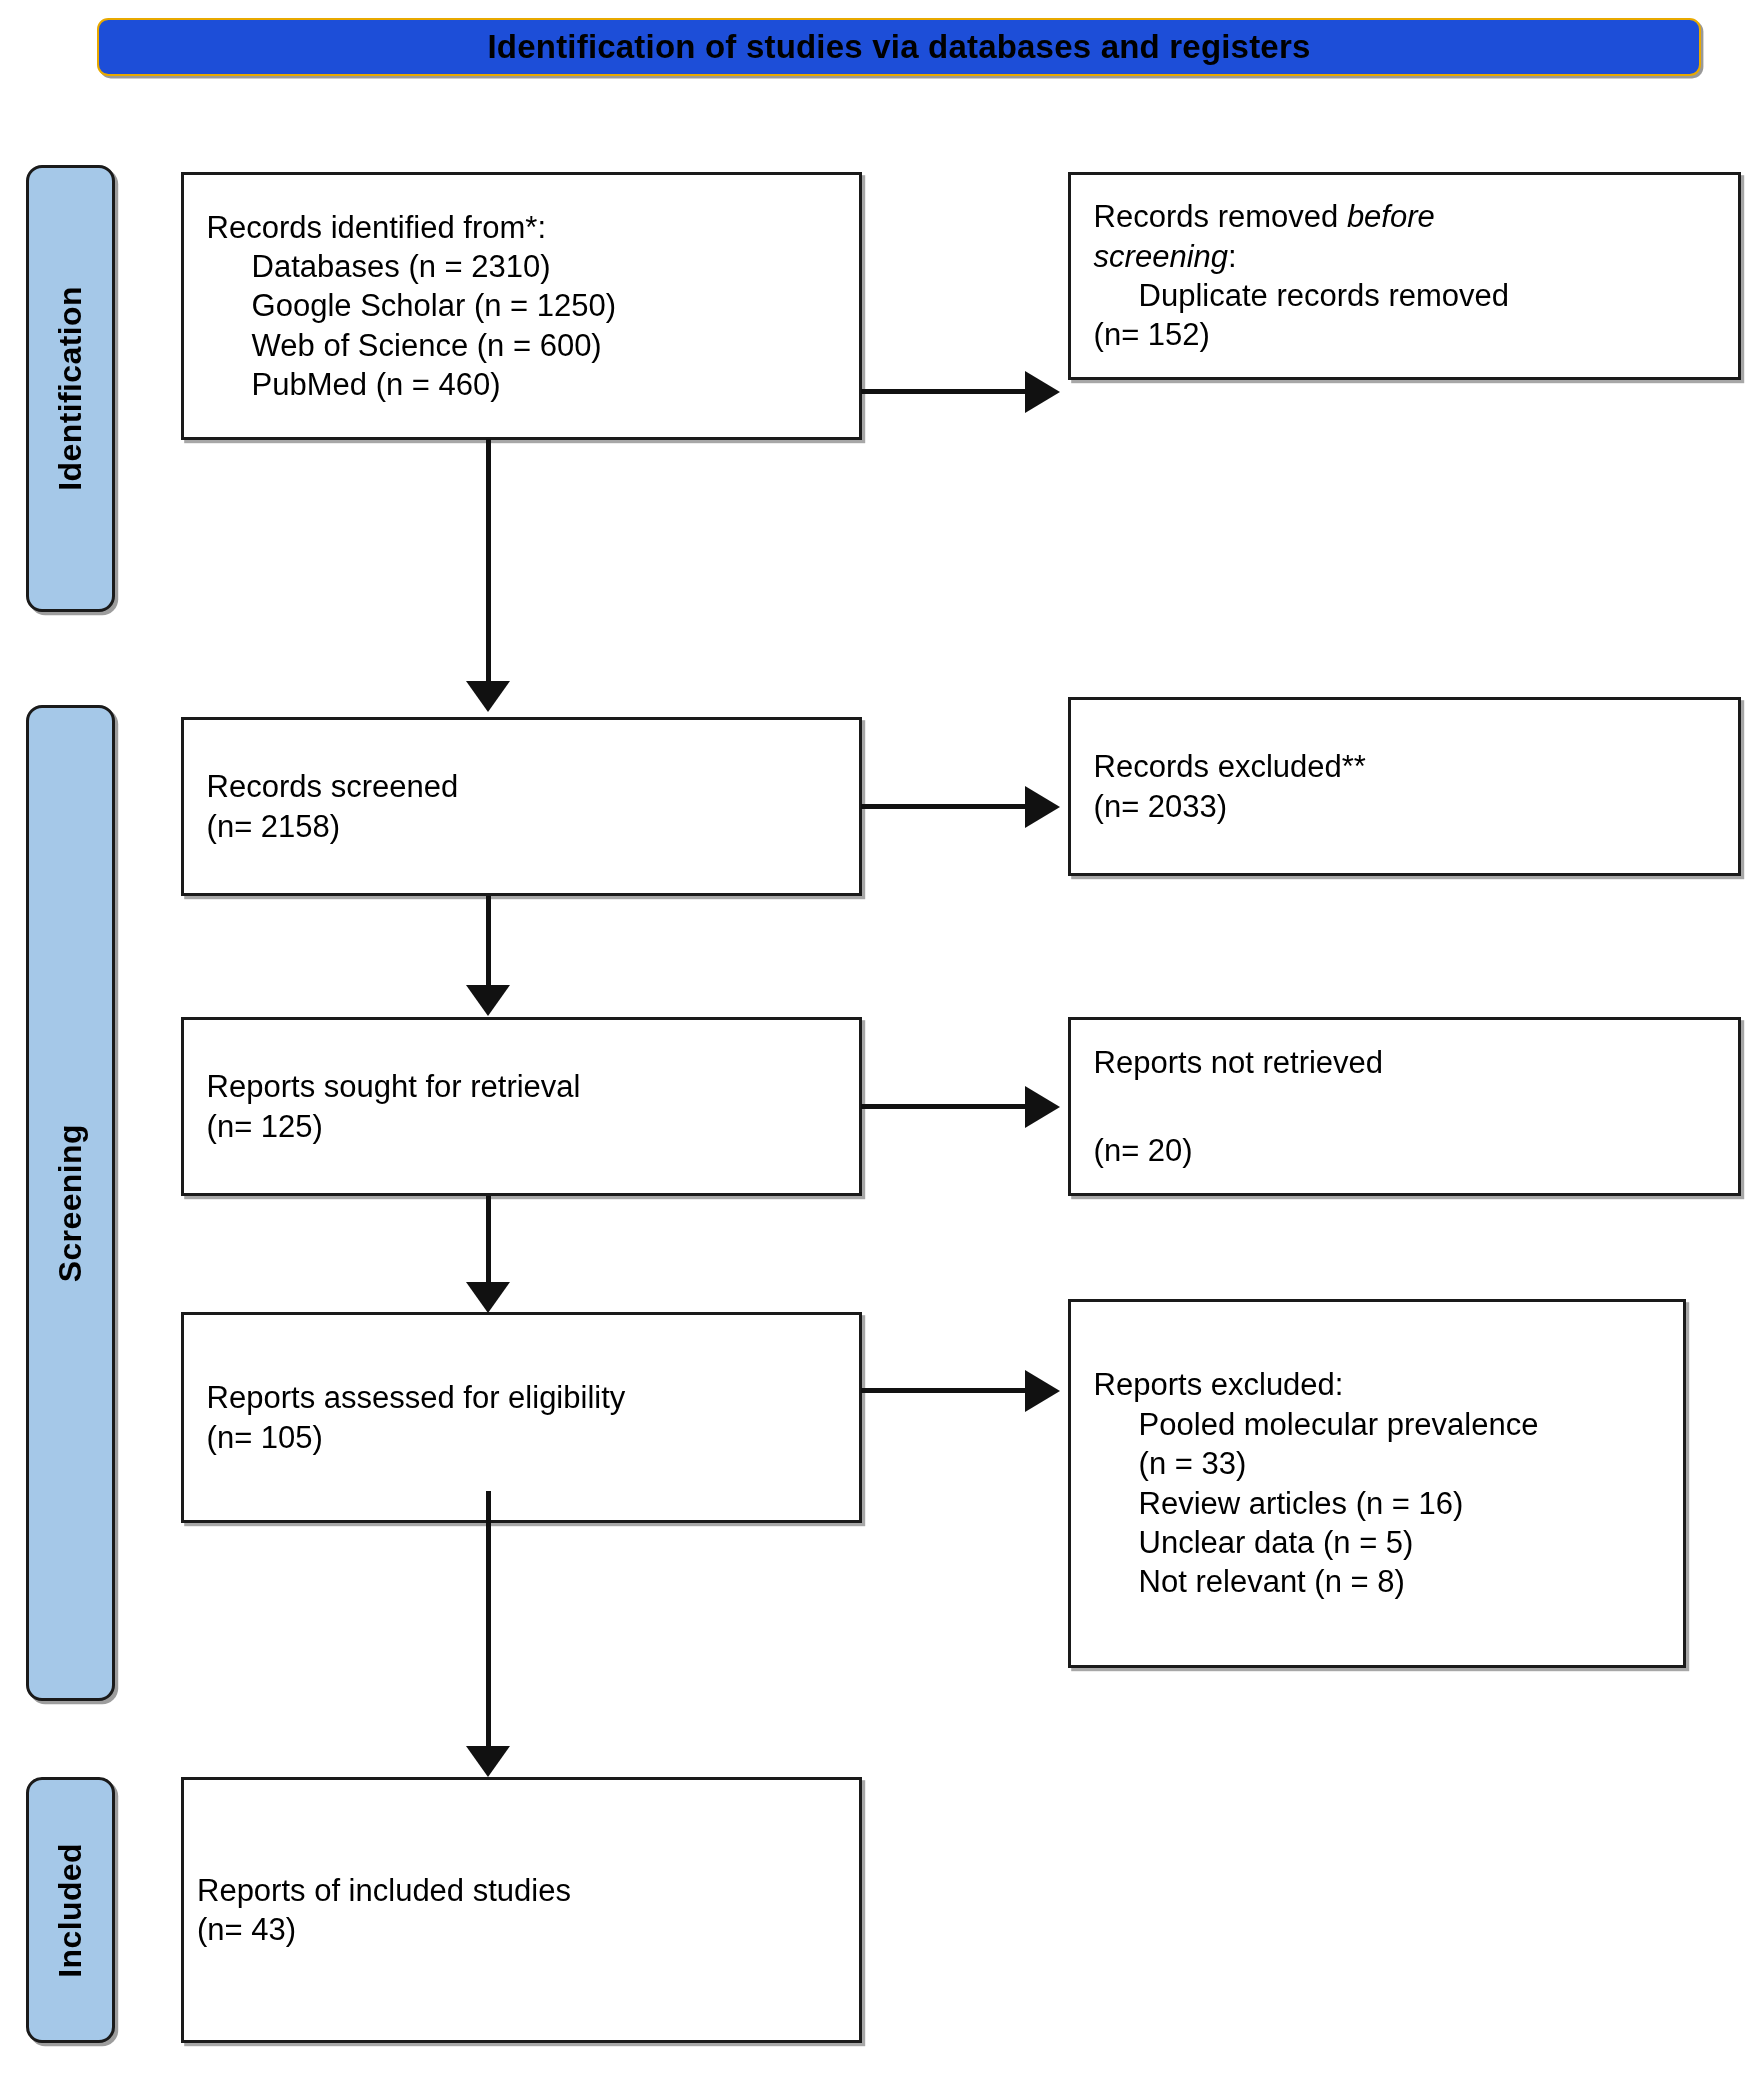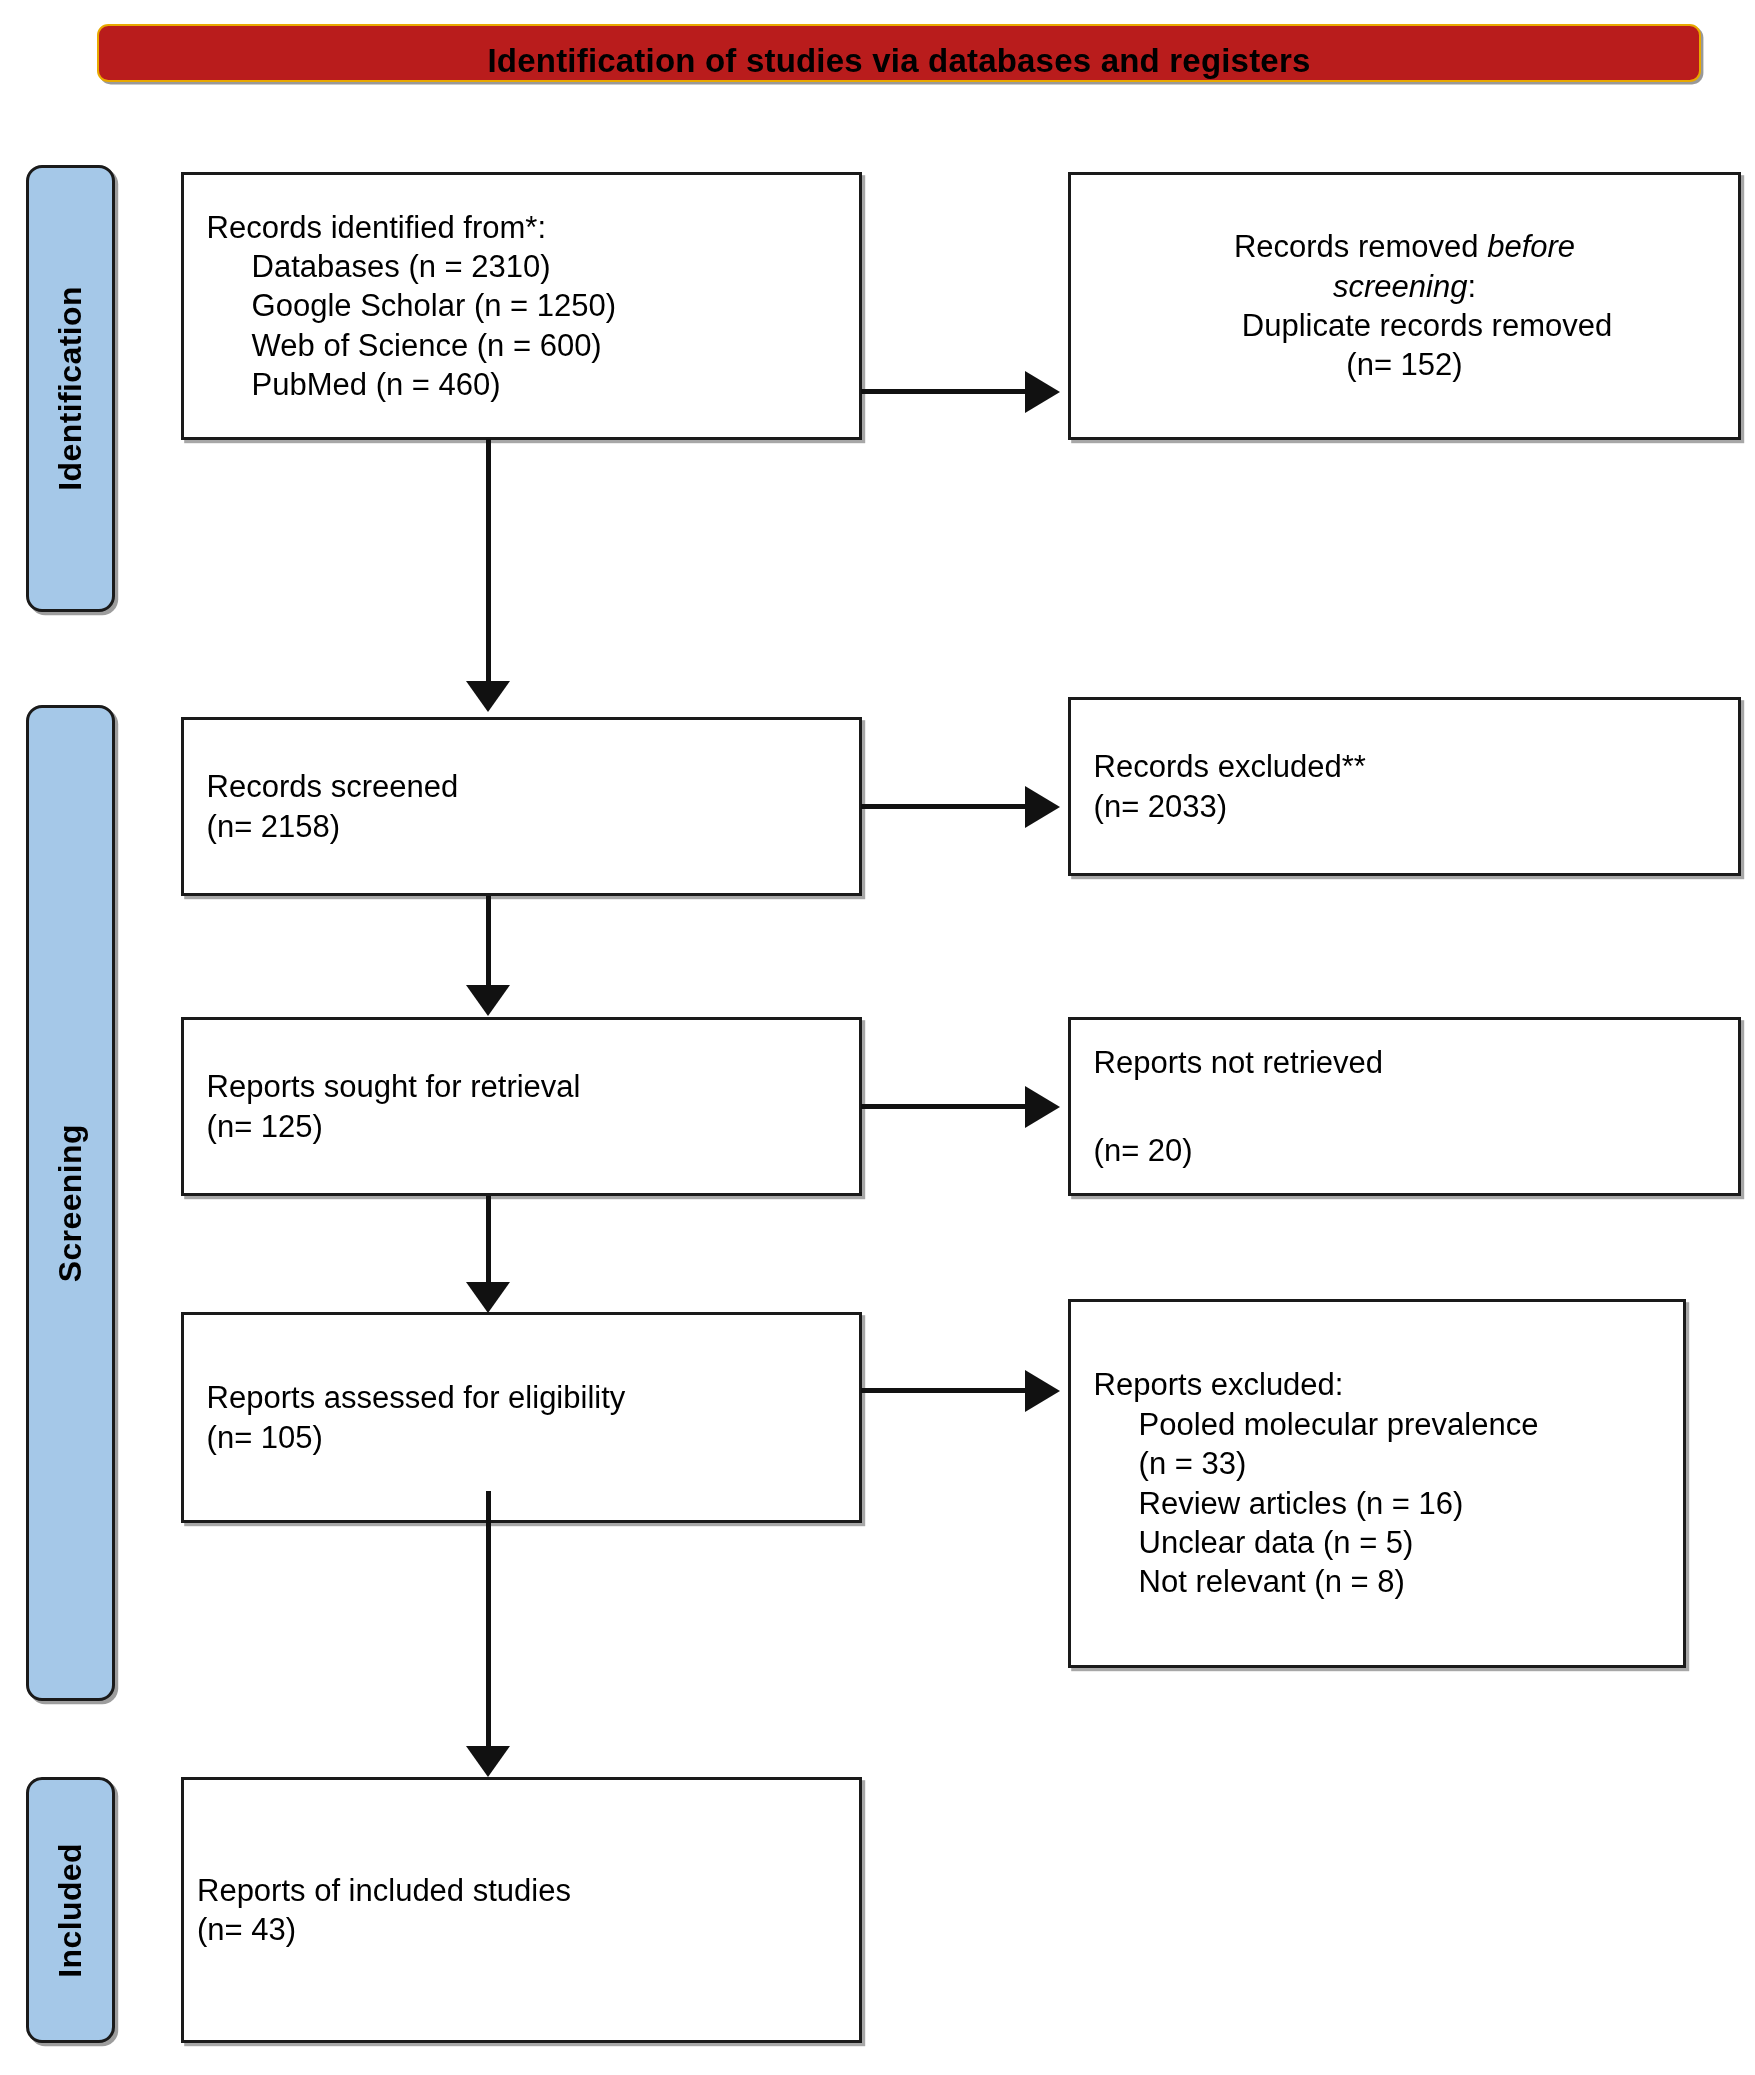--- a/index.html
+++ b/index.html
@@ -20,29 +20,28 @@
     overflow: hidden;
   }
 
   
   .banner {
     position: absolute;
     left: 97px;
     top: 18px;
     width: 1604px;
     height: 58px;
-    background: #b91c1c;
+    background: #1d4ed8;
     border: 2.4px solid #E8A900;
     border-radius: 11.3px;
     box-shadow: 2.4px 2.4px 0 rgba(70,70,70,0.55);
     display: flex;
-    align-items: flex-end;
+    align-items: center;
     justify-content: center;
     box-sizing: border-box;
-    margin-top: 6px;
   }
   .banner-title {
     font-size: 33px;
     font-weight: bold;
     color: #000000;
     letter-spacing: 0.2px;
     white-space: nowrap;
   }
 
   
@@ -95,21 +94,21 @@
   .box p .it { font-style: italic; }
 
   
   #box-identified        { left: 181px; top: 172px;  width: 681px; height: 268px; justify-content: center; }
   #box-screened          { left: 181px; top: 717px;  width: 681px; height: 179px; }
   #box-sought            { left: 181px; top: 1017px; width: 681px; height: 179px; }
   #box-assessed          { left: 181px; top: 1312px; width: 681px; height: 211px; }
   #box-included-studies  { left: 181px; top: 1777px; width: 681px; height: 266px; padding-left: 13px; }
 
   
-  #box-removed     { left: 1068px; top: 172px;  width: 673px; height: 268px; text-align: center; }
+  #box-removed     { left: 1068px; top: 172px;  width: 673px; height: 208px; }
   #box-excluded    { left: 1068px; top: 697px;  width: 673px; height: 179px; }
   #box-notretrieved{ left: 1068px; top: 1017px; width: 673px; height: 179px; gap: 48px; }
   #box-repexcluded { left: 1068px; top: 1299px; width: 618px; height: 369px; }
 
   
   .vline {
     position: absolute;
     width: 4.8px;
     background: #111111;
     left: 486px;

